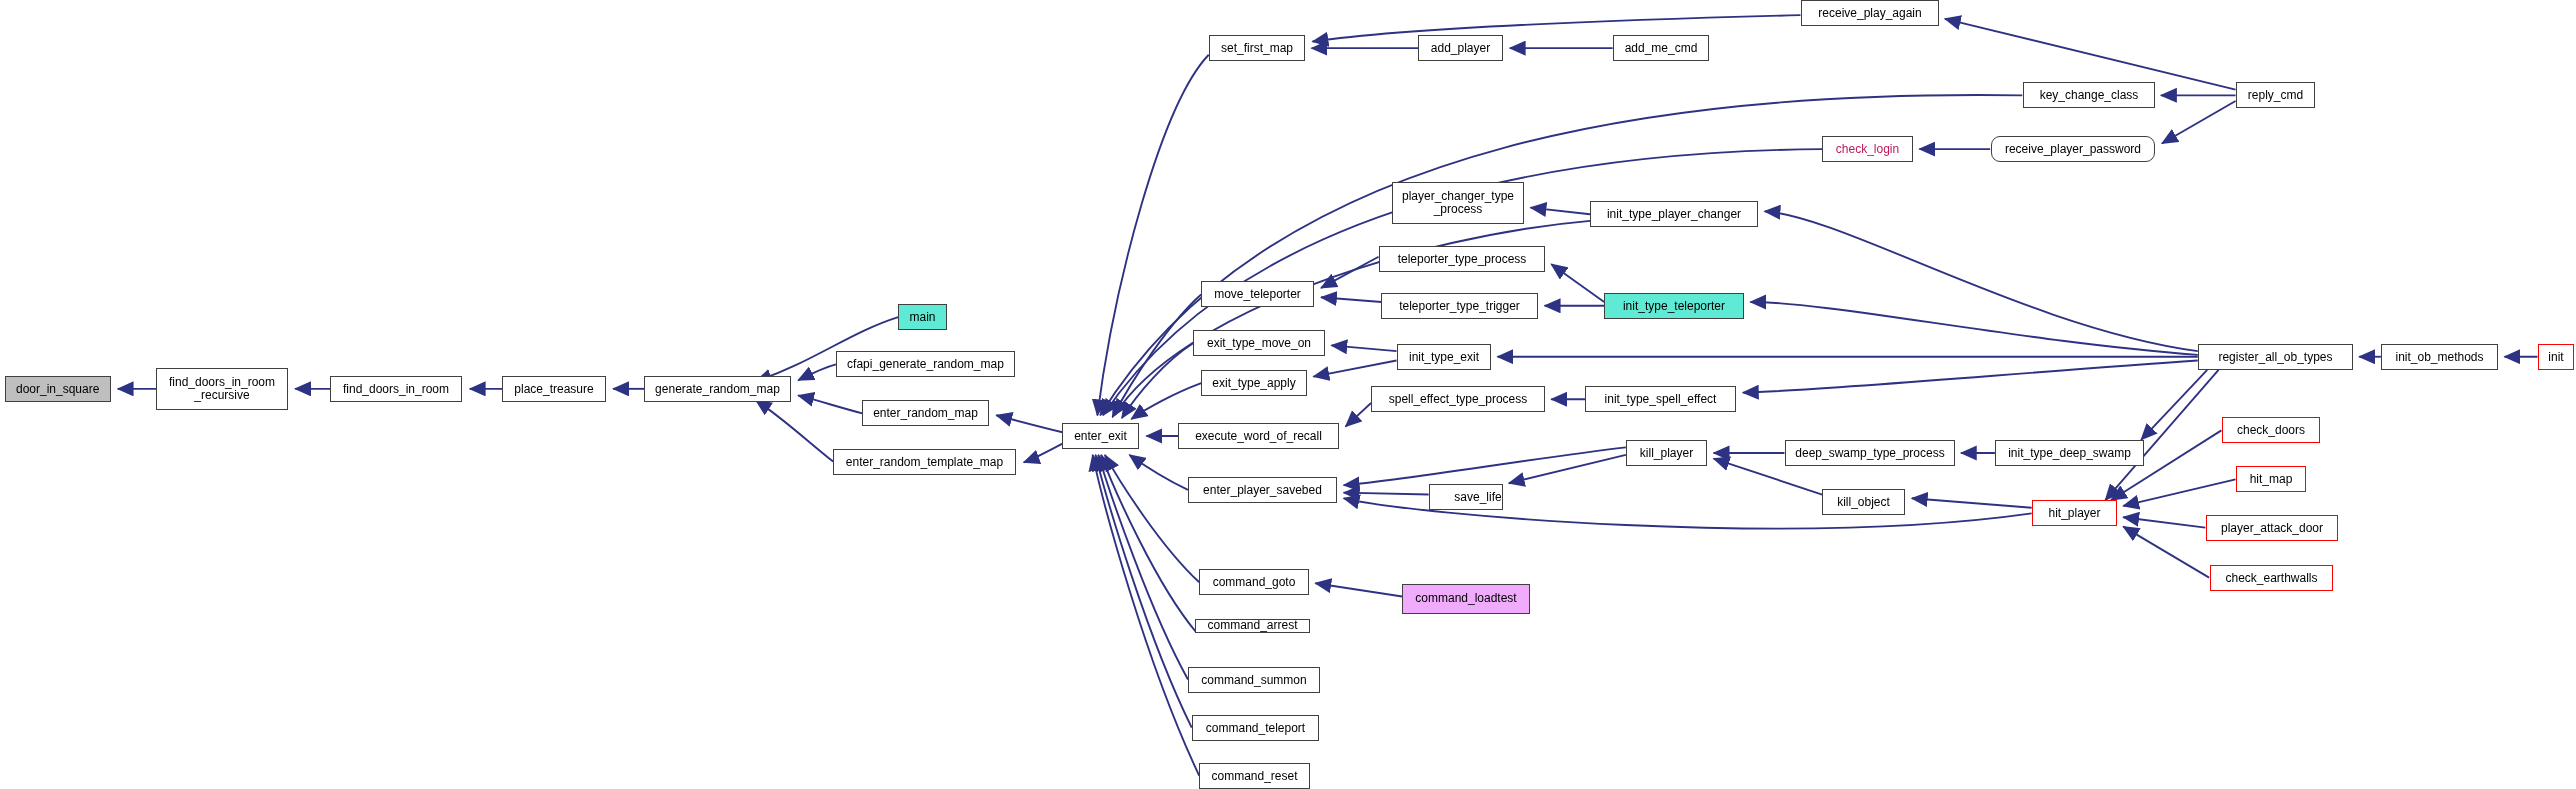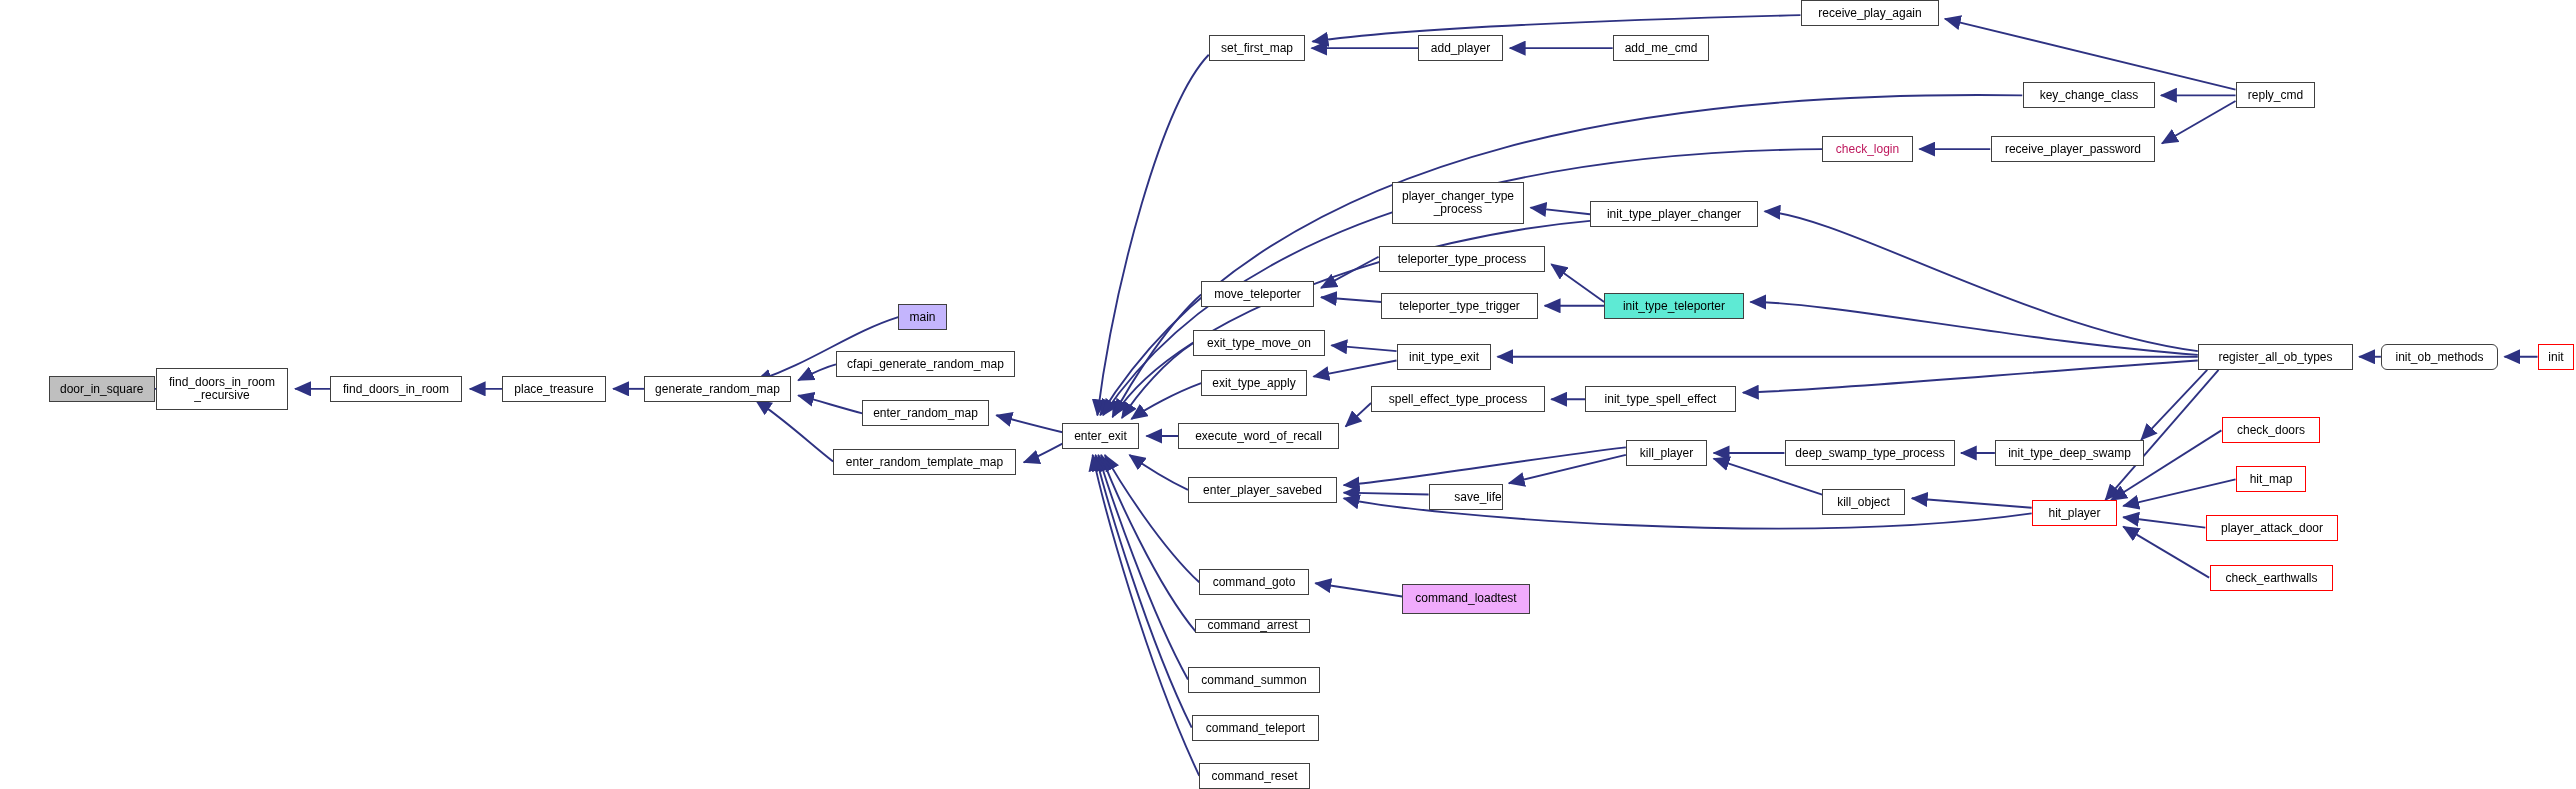--- a/index.html
+++ b/index.html
@@ -39,21 +39,20 @@
     color: #000000;
     background: #ffffff;
     border: 0.9px solid #404040;
     white-space: pre;
     letter-spacing: 0px;
     cursor: default;
   }
   .node-box.current {
     background: #bfbfbf;
     border: 0.9px solid #404040;
-    margin-left: 44px;
   }
   .node-box.highlight {
     border: 1.9px solid #ff0000;
     background: #ffffff;
   }
   .node-label {
     pointer-events: none;
   }
 </style>
 </head>
@@ -130,33 +129,33 @@
         <path d="M1684,234 C1500,250 1250,330 1180,440" fill="none" stroke="#2e3282" stroke-width="2" marker-end="url(#arrowhead)"></path>
       </g>
   </svg>
   <div id="nodes-layer">
       <div class="node-box current" style="left: 4.7px; top: 376px; width: 106px; height: 26.4px; background: rgb(191, 191, 191); border-color: rgb(64, 64, 64); color: rgb(0, 0, 0);"><span class="node-label">door_in_square</span></div>
       <div class="node-box" style="left: 156px; top: 368px; width: 132px; height: 42px; background: rgb(255, 255, 255); border-color: rgb(64, 64, 64); color: rgb(0, 0, 0);"><span class="node-label">find_doors_in_room
 _recursive</span></div>
       <div class="node-box" style="left: 330px; top: 376px; width: 132px; height: 26.4px; background: rgb(255, 255, 255); border-color: rgb(64, 64, 64); color: rgb(0, 0, 0);"><span class="node-label">find_doors_in_room</span></div>
       <div class="node-box" style="left: 502px; top: 376px; width: 104px; height: 26.4px; background: rgb(255, 255, 255); border-color: rgb(64, 64, 64); color: rgb(0, 0, 0);"><span class="node-label">place_treasure</span></div>
       <div class="node-box" style="left: 644px; top: 376px; width: 147px; height: 26.4px; background: rgb(255, 255, 255); border-color: rgb(64, 64, 64); color: rgb(0, 0, 0);"><span class="node-label">generate_random_map</span></div>
-      <div class="node-box" style="left: 898px; top: 304px; width: 49px; height: 26.4px; background: #c4b5fd; border-color: rgb(64, 64, 64); color: rgb(0, 0, 0);"><span class="node-label">main</span></div>
+      <div class="node-box" style="left: 898px; top: 304px; width: 49px; height: 26.4px; background: #5eead4; border-color: rgb(64, 64, 64); color: rgb(0, 0, 0);"><span class="node-label">main</span></div>
       <div class="node-box" style="left: 836px; top: 351px; width: 179px; height: 26.4px; background: rgb(255, 255, 255); border-color: rgb(64, 64, 64); color: rgb(0, 0, 0);"><span class="node-label">cfapi_generate_random_map</span></div>
       <div class="node-box" style="left: 862px; top: 400px; width: 127px; height: 26.4px; background: rgb(255, 255, 255); border-color: rgb(64, 64, 64); color: rgb(0, 0, 0);"><span class="node-label">enter_random_map</span></div>
       <div class="node-box" style="left: 833px; top: 449px; width: 183px; height: 26.4px; background: rgb(255, 255, 255); border-color: rgb(64, 64, 64); color: rgb(0, 0, 0);"><span class="node-label">enter_random_template_map</span></div>
       <div class="node-box" style="left: 1062px; top: 423px; width: 77px; height: 26.4px; background: rgb(255, 255, 255); border-color: rgb(64, 64, 64); color: rgb(0, 0, 0);"><span class="node-label">enter_exit</span></div>
       <div class="node-box" style="left: 1209px; top: 35px; width: 96px; height: 26.4px; background: rgb(255, 255, 255); border-color: rgb(64, 64, 64); color: rgb(0, 0, 0);"><span class="node-label">set_first_map</span></div>
       <div class="node-box" style="left: 1418px; top: 35px; width: 85px; height: 26.4px; background: rgb(255, 255, 255); border-color: rgb(64, 64, 64); color: rgb(0, 0, 0);"><span class="node-label">add_player</span></div>
       <div class="node-box" style="left: 1613px; top: 35px; width: 96px; height: 26.4px; background: rgb(255, 255, 255); border-color: rgb(64, 64, 64); color: rgb(0, 0, 0);"><span class="node-label">add_me_cmd</span></div>
       <div class="node-box" style="left: 1801px; top: 0px; width: 138px; height: 26.4px; background: rgb(255, 255, 255); border-color: rgb(64, 64, 64); color: rgb(0, 0, 0);"><span class="node-label">receive_play_again</span></div>
       <div class="node-box" style="left: 2023px; top: 82px; width: 132px; height: 26.4px; background: rgb(255, 255, 255); border-color: rgb(64, 64, 64); color: rgb(0, 0, 0);"><span class="node-label">key_change_class</span></div>
       <div class="node-box" style="left: 2236px; top: 82px; width: 79px; height: 26.4px; background: rgb(255, 255, 255); border-color: rgb(64, 64, 64); color: rgb(0, 0, 0);"><span class="node-label">reply_cmd</span></div>
       <div class="node-box" style="left: 1822px; top: 136px; width: 91px; height: 26.4px; background: rgb(255, 255, 255); border-color: rgb(64, 64, 64); color: #be185d;"><span class="node-label">check_login</span></div>
-      <div class="node-box" style="left: 1991px; top: 136px; width: 164px; height: 26.4px; background: rgb(255, 255, 255); border-color: rgb(64, 64, 64); color: rgb(0, 0, 0);"><span class="node-label">receive_player_password</span></div>
+      <div class="node-box" style="left: 1991px; top: 136px; width: 164px; height: 26.4px; background: rgb(255, 255, 255); border-color: rgb(64, 64, 64); color: rgb(0, 0, 0); border-radius: 9px;"><span class="node-label">receive_player_password</span></div>
       <div class="node-box" style="left: 1392px; top: 182px; width: 132px; height: 42px; background: rgb(255, 255, 255); border-color: rgb(64, 64, 64); color: rgb(0, 0, 0);"><span class="node-label">player_changer_type
 _process</span></div>
       <div class="node-box" style="left: 1590px; top: 201px; width: 168px; height: 26.4px; background: rgb(255, 255, 255); border-color: rgb(64, 64, 64); color: rgb(0, 0, 0);"><span class="node-label">init_type_player_changer</span></div>
       <div class="node-box" style="left: 1379px; top: 246px; width: 166px; height: 26.4px; background: rgb(255, 255, 255); border-color: rgb(64, 64, 64); color: rgb(0, 0, 0);"><span class="node-label">teleporter_type_process</span></div>
       <div class="node-box" style="left: 1201px; top: 281px; width: 113px; height: 26.4px; background: rgb(255, 255, 255); border-color: rgb(64, 64, 64); color: rgb(0, 0, 0);"><span class="node-label">move_teleporter</span></div>
       <div class="node-box" style="left: 1381px; top: 293px; width: 157px; height: 26.4px; background: rgb(255, 255, 255); border-color: rgb(64, 64, 64); color: rgb(0, 0, 0);"><span class="node-label">teleporter_type_trigger</span></div>
       <div class="node-box" style="left: 1604px; top: 293px; width: 140px; height: 26.4px; background: #5eead4; border-color: rgb(64, 64, 64); color: rgb(0, 0, 0);"><span class="node-label">init_type_teleporter</span></div>
       <div class="node-box" style="left: 1193px; top: 330px; width: 132px; height: 26.4px; background: rgb(255, 255, 255); border-color: rgb(64, 64, 64); color: rgb(0, 0, 0);"><span class="node-label">exit_type_move_on</span></div>
       <div class="node-box" style="left: 1397px; top: 344px; width: 94px; height: 26.4px; background: rgb(255, 255, 255); border-color: rgb(64, 64, 64); color: rgb(0, 0, 0);"><span class="node-label">init_type_exit</span></div>
       <div class="node-box" style="left: 1201px; top: 370px; width: 106px; height: 26.4px; background: rgb(255, 255, 255); border-color: rgb(64, 64, 64); color: rgb(0, 0, 0);"><span class="node-label">exit_type_apply</span></div>
@@ -164,21 +163,21 @@
       <div class="node-box" style="left: 1585px; top: 386px; width: 151px; height: 26.4px; background: rgb(255, 255, 255); border-color: rgb(64, 64, 64); color: rgb(0, 0, 0);"><span class="node-label">init_type_spell_effect</span></div>
       <div class="node-box" style="left: 1178px; top: 423px; width: 161px; height: 26.4px; background: rgb(255, 255, 255); border-color: rgb(64, 64, 64); color: rgb(0, 0, 0);"><span class="node-label">execute_word_of_recall</span></div>
       <div class="node-box" style="left: 1626px; top: 440px; width: 81px; height: 26.4px; background: rgb(255, 255, 255); border-color: rgb(64, 64, 64); color: rgb(0, 0, 0);"><span class="node-label">kill_player</span></div>
       <div class="node-box" style="left: 1785px; top: 440px; width: 170px; height: 26.4px; background: rgb(255, 255, 255); border-color: rgb(64, 64, 64); color: rgb(0, 0, 0);"><span class="node-label">deep_swamp_type_process</span></div>
       <div class="node-box" style="left: 1995px; top: 440px; width: 149px; height: 26.4px; background: rgb(255, 255, 255); border-color: rgb(64, 64, 64); color: rgb(0, 0, 0);"><span class="node-label">init_type_deep_swamp</span></div>
       <div class="node-box" style="left: 1188px; top: 477px; width: 149px; height: 26.4px; background: rgb(255, 255, 255); border-color: rgb(64, 64, 64); color: rgb(0, 0, 0);"><span class="node-label">enter_player_savebed</span></div>
       <div class="node-box" style="left: 1429px; top: 484px; width: 74px; height: 26.4px; background: rgb(255, 255, 255); border-color: rgb(64, 64, 64); color: rgb(0, 0, 0); padding-left: 24px;"><span class="node-label">save_life</span></div>
       <div class="node-box" style="left: 1822px; top: 489px; width: 83px; height: 26.4px; background: rgb(255, 255, 255); border-color: rgb(64, 64, 64); color: rgb(0, 0, 0);"><span class="node-label">kill_object</span></div>
       <div class="node-box highlight" style="left: 2032px; top: 500px; width: 85px; height: 26.4px; background: rgb(255, 255, 255); border-color: rgb(255, 0, 0); color: rgb(0, 0, 0);"><span class="node-label">hit_player</span></div>
       <div class="node-box" style="left: 2198px; top: 344px; width: 155px; height: 26.4px; background: rgb(255, 255, 255); border-color: rgb(64, 64, 64); color: rgb(0, 0, 0);"><span class="node-label">register_all_ob_types</span></div>
-      <div class="node-box" style="left: 2381px; top: 344px; width: 117px; height: 26.4px; background: rgb(255, 255, 255); border-color: rgb(64, 64, 64); color: rgb(0, 0, 0); border-radius: 6px;"><span class="node-label">init_ob_methods</span></div>
+      <div class="node-box" style="left: 2381px; top: 344px; width: 117px; height: 26.4px; background: rgb(255, 255, 255); border-color: rgb(64, 64, 64); color: rgb(0, 0, 0);"><span class="node-label">init_ob_methods</span></div>
       <div class="node-box highlight" style="left: 2538px; top: 344px; width: 36px; height: 26.4px; background: rgb(255, 255, 255); border-color: rgb(255, 0, 0); color: rgb(0, 0, 0);"><span class="node-label">init</span></div>
       <div class="node-box highlight" style="left: 2222px; top: 417px; width: 98px; height: 26.4px; background: rgb(255, 255, 255); border-color: rgb(255, 0, 0); color: rgb(0, 0, 0);"><span class="node-label">check_doors</span></div>
       <div class="node-box highlight" style="left: 2236px; top: 466px; width: 70px; height: 26.4px; background: rgb(255, 255, 255); border-color: rgb(255, 0, 0); color: rgb(0, 0, 0);"><span class="node-label">hit_map</span></div>
       <div class="node-box highlight" style="left: 2206px; top: 515px; width: 132px; height: 26.4px; background: rgb(255, 255, 255); border-color: rgb(255, 0, 0); color: rgb(0, 0, 0);"><span class="node-label">player_attack_door</span></div>
       <div class="node-box highlight" style="left: 2210px; top: 565px; width: 123px; height: 26.4px; background: rgb(255, 255, 255); border-color: rgb(255, 0, 0); color: rgb(0, 0, 0);"><span class="node-label">check_earthwalls</span></div>
       <div class="node-box" style="left: 1199px; top: 569px; width: 110px; height: 26.4px; background: rgb(255, 255, 255); border-color: rgb(64, 64, 64); color: rgb(0, 0, 0);"><span class="node-label">command_goto</span></div>
       <div class="node-box" style="left: 1402px; top: 584px; width: 128px; height: 30px; background: #f0abfc; border-color: rgb(64, 64, 64); color: rgb(0, 0, 0);"><span class="node-label">command_loadtest</span></div>
       <div class="node-box" style="left: 1195px; top: 619px; width: 115px; height: 14px; background: rgb(255, 255, 255); border-color: rgb(64, 64, 64); color: rgb(0, 0, 0);"><span class="node-label">command_arrest</span></div>
       <div class="node-box" style="left: 1188px; top: 667px; width: 132px; height: 26.4px; background: rgb(255, 255, 255); border-color: rgb(64, 64, 64); color: rgb(0, 0, 0);"><span class="node-label">command_summon</span></div>
       <div class="node-box" style="left: 1192px; top: 715px; width: 127px; height: 26.4px; background: rgb(255, 255, 255); border-color: rgb(64, 64, 64); color: rgb(0, 0, 0);"><span class="node-label">command_teleport</span></div>

